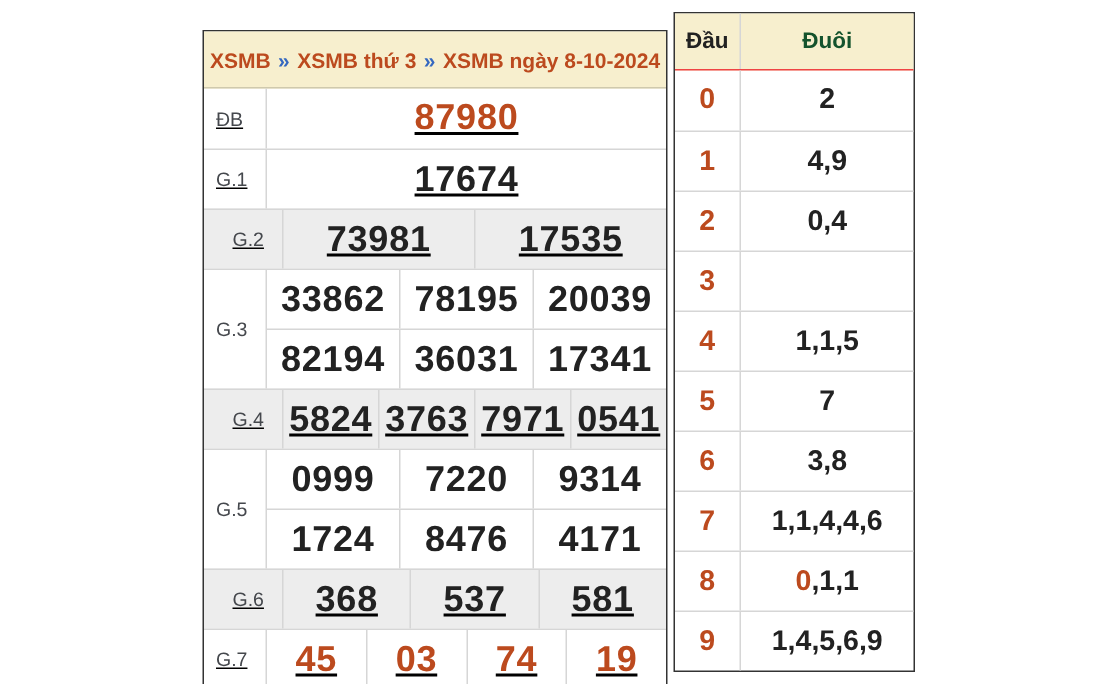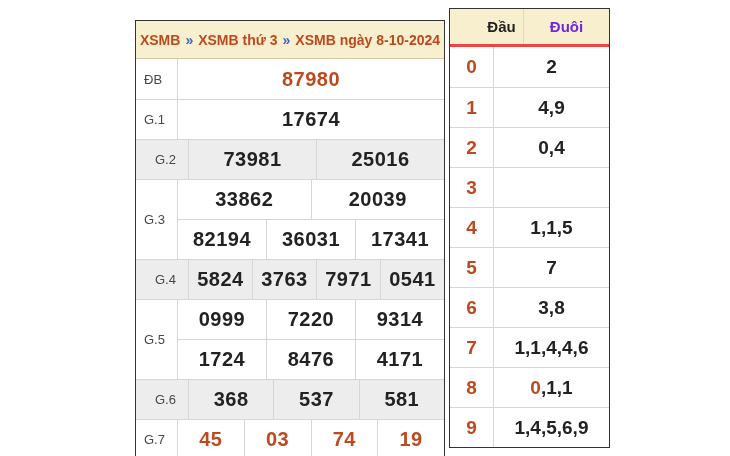--- a/index.html
+++ b/index.html
@@ -42,55 +42,55 @@
   }
   .bc-wrap{display:flex;align-items:center;gap:5px;white-space:nowrap;}
   .bc{color:var(--accent);font-weight:bold;font-size:14px;cursor:pointer;}
   .sep{color:var(--sep-blue);font-weight:bold;font-size:14px;}
 
   .prow{
     display:flex;
     box-sizing:border-box;
   }
   .prow + .prow{border-top:1px solid var(--b-inner);}
-  .h40{height:40px;}
+  .h40{height:40px;text-decoration:underline;}
   .h80{height:80px;}
   .shaded{background:var(--shaded);padding-left:11px;}
   .plabel{
     width:42px;min-width:42px;
     display:flex;align-items:center;
     padding-left:8px;
     box-sizing:border-box;
     border-right:1px solid var(--b-inner);
     color:var(--label);
     font-size:13px;
   }
   .pcells{flex:1;display:flex;flex-direction:column;}
   .pline{flex:1;display:flex;}
   .pline + .pline{border-top:1px solid var(--b-inner);}
   .pcell{
     flex:1;
     display:flex;align-items:center;justify-content:center;
-    font-weight:bold;font-size:20px;color:var(--num);
+    font-weight:bold;font-size:24px;color:var(--num);
     letter-spacing:0.5px;
   }
   .pcell + .pcell{border-left:1px solid var(--b-inner);}
   .accent-num{color:var(--accent);}
 
   .ht-headrow{display:flex;height:38px;background:var(--header-bg);
-    border-bottom:3px solid #ef4444;box-sizing:border-box;padding-left:30px;}
+    border-bottom:1px solid #ef4444;box-sizing:border-box;}
   .ht-col1{
     width:44px;min-width:44px;
     display:flex;align-items:center;justify-content:center;
     border-right:1px solid var(--b-inner);
     font-weight:bold;font-size:15px;color:#222;
     box-sizing:border-box;
   }
   .ht-col2{flex:1;display:flex;align-items:center;justify-content:center;
-    font-weight:bold;font-size:15px;color:#6d28d9;}
+    font-weight:bold;font-size:15px;color:#14532d;}
   .ht-row{display:flex;height:40px;box-sizing:border-box;}
   .ht-row + .ht-row{border-top:1px solid var(--b-inner);}
   .ht-head-cell{
     width:44px;min-width:44px;
     display:flex;align-items:center;justify-content:center;
     border-right:1px solid var(--b-inner);
     font-weight:bold;font-size:19px;color:var(--accent);
     box-sizing:border-box;
   }
   .ht-tail-cell{
@@ -133,30 +133,31 @@
           <div class="pcell">17674</div>
         </div>
       </div>
     </div>
 
     <div class="prow h40 shaded">
       <div class="plabel">G.2</div>
       <div class="pcells">
         <div class="pline">
           <div class="pcell">73981</div>
-          <div class="pcell">25016</div>
+          <div class="pcell">17535</div>
         </div>
       </div>
     </div>
 
     <div class="prow h80">
       <div class="plabel">G.3</div>
       <div class="pcells">
         <div class="pline">
           <div class="pcell">33862</div>
+          <div class="pcell">78195</div>
           <div class="pcell">20039</div>
         </div>
         <div class="pline">
           <div class="pcell">82194</div>
           <div class="pcell">36031</div>
           <div class="pcell">17341</div>
         </div>
       </div>
     </div>
 

